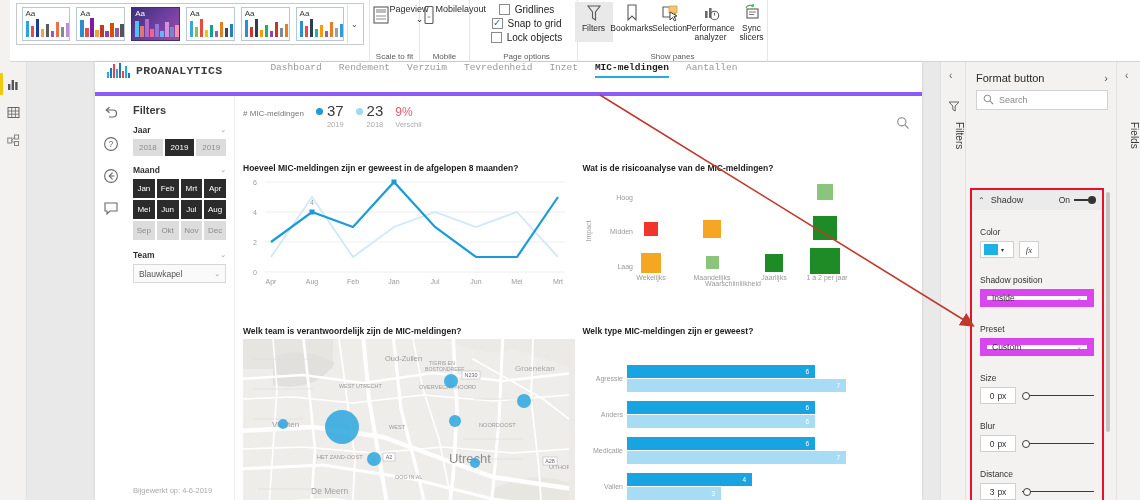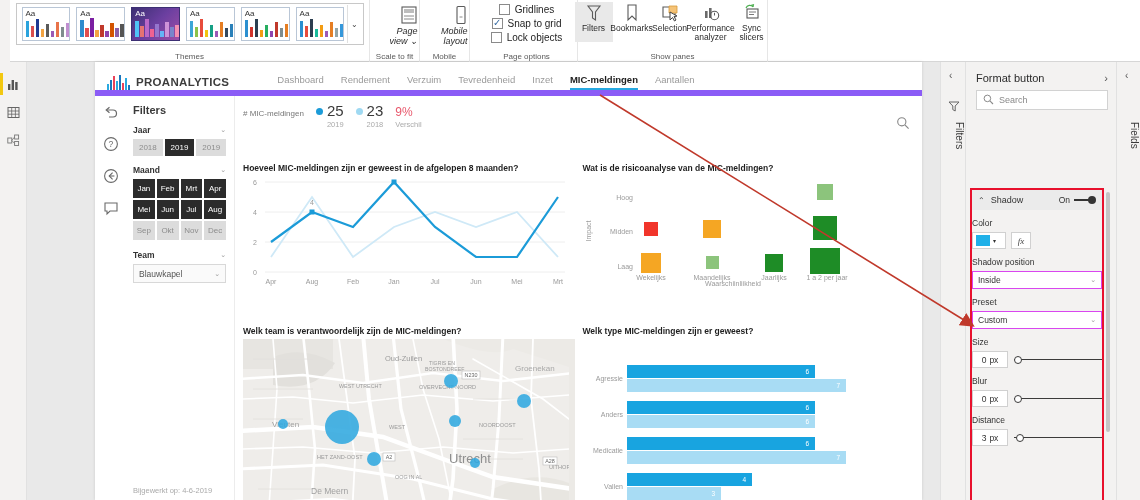--- a/index.html
+++ b/index.html
@@ -30,22 +30,22 @@
   .bars { position: absolute; left: 3px; bottom: 3px; display: flex; align-items: flex-end;
           height: 20px; gap: 1.5px; }
   .bars i { display: block; width: 3.5px; }
   .gallery-more { margin-left: auto; width: 14px; height: 38px; display: flex;
                   align-items: center; justify-content: center; font-size: 8px; color: #444;
                   border-left: 1px solid #e0e0e0; }
 
   
   .scale-group { width: 50px; }
   .mobile-group { width: 50px; }
-  .rib-btn { margin-top: 4px; display: flex; flex-direction: column; align-items: flex-end;
-             width: 46px; font-style: italic; }
+  .rib-btn { margin-top: 4px; display: flex; flex-direction: row; align-items: flex-start;
+             width: 46px; }
   .rib-btn .gl { height: 22px; display: flex; align-items: center; justify-content: center; }
   .rib-btn .lbl { font-size: 9px; color: #2b2b2b; text-align: center; line-height: 10px; }
 
   
   .pageopt-group { width: 108px; padding: 4px 0 0 6px; align-items: center; }
   .chk-row { display: flex; align-items: center; gap: 5px; margin-bottom: 3px; }
   .chk { width: 11px; height: 11px; border: 1px solid #8a8a8a; background: #fff;
          position: relative; }
   .chk.on:after { content: "✓"; position: absolute; left: 0.5px; top: -2px;
                   font-size: 10px; color: #3a6ea5; line-height: 12px; }
@@ -66,21 +66,21 @@
                justify-content: center; position: relative; }
   .rail-item.active:before { content: ""; position: absolute; left: 0; top: 3px;
             width: 3px; height: 22px; background: #f2c811; }
 
   
   .canvas { position: absolute; left: 27px; top: 62px; width: 913px; height: 438px;
             background: #e9e9e9; padding: 0; }
   .report { position: absolute; left: 68px; top: 0px; width: 827px; height: 438px;
             background: #fff; box-shadow: 0 0 3px rgba(0,0,0,.13); overflow: hidden; }
 
-  .brandbar { height: 34px; display: flex; align-items: flex-end; border-bottom: 6px solid #8b5cf6; }
+  .brandbar { height: 34px; display: flex; align-items: flex-start; border-bottom: 4px solid #8b5cf6; font-family: Liberation Mono, monospace; }
   .logo { display: flex; align-items: center; margin-left: 12px; gap: 6px; }
   .logo-glyph { display: flex; align-items: flex-end; height: 16px; gap: 1px; }
   .logo-glyph i { width: 2px; display: block; }
   .logo-txt { font-size: 11.5px; font-weight: bold; color: #3d3d3d; letter-spacing: .3px; }
   .navtabs { display: flex; align-items: center; gap: 17px; margin-left: 48px; }
   .navtab { font-size: 9.5px; color: #9a9a9a; position: relative; padding-bottom: 5px; }
   .navtab.active { color: #1d1d1d; font-weight: bold; }
   .navtab.active:after { content: ""; position: absolute; left: 0; right: 0; bottom: 0;
                          height: 2.5px; background: #27a9e1; }
 
@@ -156,32 +156,32 @@
   .card-hd { height: 20px; background: #ebebeb; display: flex; align-items: center;
              padding: 0 6px; gap: 6px; }
   .card-hd .cname { font-size: 9px; color: #333; }
   .toggle-wrap { margin-left: auto; display: flex; align-items: center; gap: 4px; }
   .toggle-lbl { font-size: 8.5px; color: #333; }
   .toggle { width: 22px; height: 8px; position: relative; }
   .toggle .trk { position: absolute; left: 0; top: 3.2px; width: 16px; height: 1.6px;
                  background: #333; }
   .toggle .knb { position: absolute; right: 0; top: 0; width: 8px; height: 8px;
                  border-radius: 50%; background: #333; }
-  .fld { padding: 0 0; margin-top: 8px; }
+  .fld { padding: 0 8px; margin-top: 17px; }
   .fld-lbl { font-size: 8.5px; color: #333; margin-bottom: 4px; }
   .color-row { display: flex; align-items: center; gap: 5px; }
   .color-btn { width: 34px; height: 17px; border: 1px solid #d0d0d0; background: #fff;
                display: flex; align-items: center; gap: 3px; padding: 0 3px; }
   .swatch { width: 14px; height: 11px; }
   .caret { font-size: 6px; color: #333; }
   .fx-btn { width: 20px; height: 17px; border: 1px solid #d0d0d0; background: #fff;
             display: flex; align-items: center; justify-content: center;
             font-size: 9px; font-style: italic; color: #444;
             font-family: "Liberation Serif", serif; }
-  .dd { height: 18px; border: 1px solid #d946ef; background: #fff; display: flex;
+  .dd { height: 18px; border: 7px solid #d946ef; background: #fff; display: flex;
         align-items: center; justify-content: space-between; padding: 0 5px;
         font-size: 8.5px; color: #333; }
   .slider-row { display: flex; align-items: center; gap: 6px; }
   .numbox { width: 36px; height: 17px; border: 1px solid #d0d0d0; background: #fff;
             display: flex; align-items: center; justify-content: center; gap: 3px;
             font-size: 8.5px; color: #333; }
   .slider { flex: 1; position: relative; height: 12px; }
   .slider .trk { position: absolute; left: 0; right: 0; top: 5.4px; height: 1.4px;
                  background: #3b3b3b; }
   .slider .thumb { position: absolute; top: 2px; width: 8px; height: 8px;
@@ -285,21 +285,20 @@
               <i style="height:8px;background:#1abc9c"></i>
             <i style="height:12px;background:#f39c12"></i>
               <i style="height:6px;background:#9b59b6"></i>
             <i style="height:15px;background:#e67e22"></i>
               <i style="height:9px;background:#95a5a6"></i>
             <i style="height:13px;background:#3498db"></i>
           </span>
         </div>
         <div class="gallery-more">⌄</div>
       </div>
-      <div class="rib-caption">Themes</div>
     </div>
 
     <div class="rib-group scale-group">
       <div class="rib-btn">
         <span class="gl">
           <svg width="18" height="20" viewBox="0 0 18 20">
               <rect x="2" y="2" width="14" height="16" fill="none" stroke="#5a5a5a" stroke-width="1.1"></rect>
               <rect x="4" y="4" width="10" height="4" fill="#bdbdbd"></rect>
               <line x1="4" y1="11" x2="14" y2="11" stroke="#8a8a8a" stroke-width="1"></line>
               <line x1="4" y1="14" x2="14" y2="14" stroke="#8a8a8a" stroke-width="1"></line>
@@ -530,21 +529,21 @@
           </div>
         </div>
 
         <div class="viscol">
 
           <div class="kpi-row">
             <span class="kpi-cap"># MIC-meldingen</span>
             <span class="kpi">
               <span class="kpi-dot" style="background:#1b9bd8"></span>
               <span>
-                <span class="kpi-val">25</span>
+                <span class="kpi-val">37</span>
                 <span class="kpi-sub" style="display:block">2019</span>
               </span>
             </span>
             <span class="kpi">
               <span class="kpi-dot" style="background:#9fd9f2"></span>
               <span>
                 <span class="kpi-val">23</span>
                 <span class="kpi-sub" style="display:block">2018</span>
               </span>
             </span>

